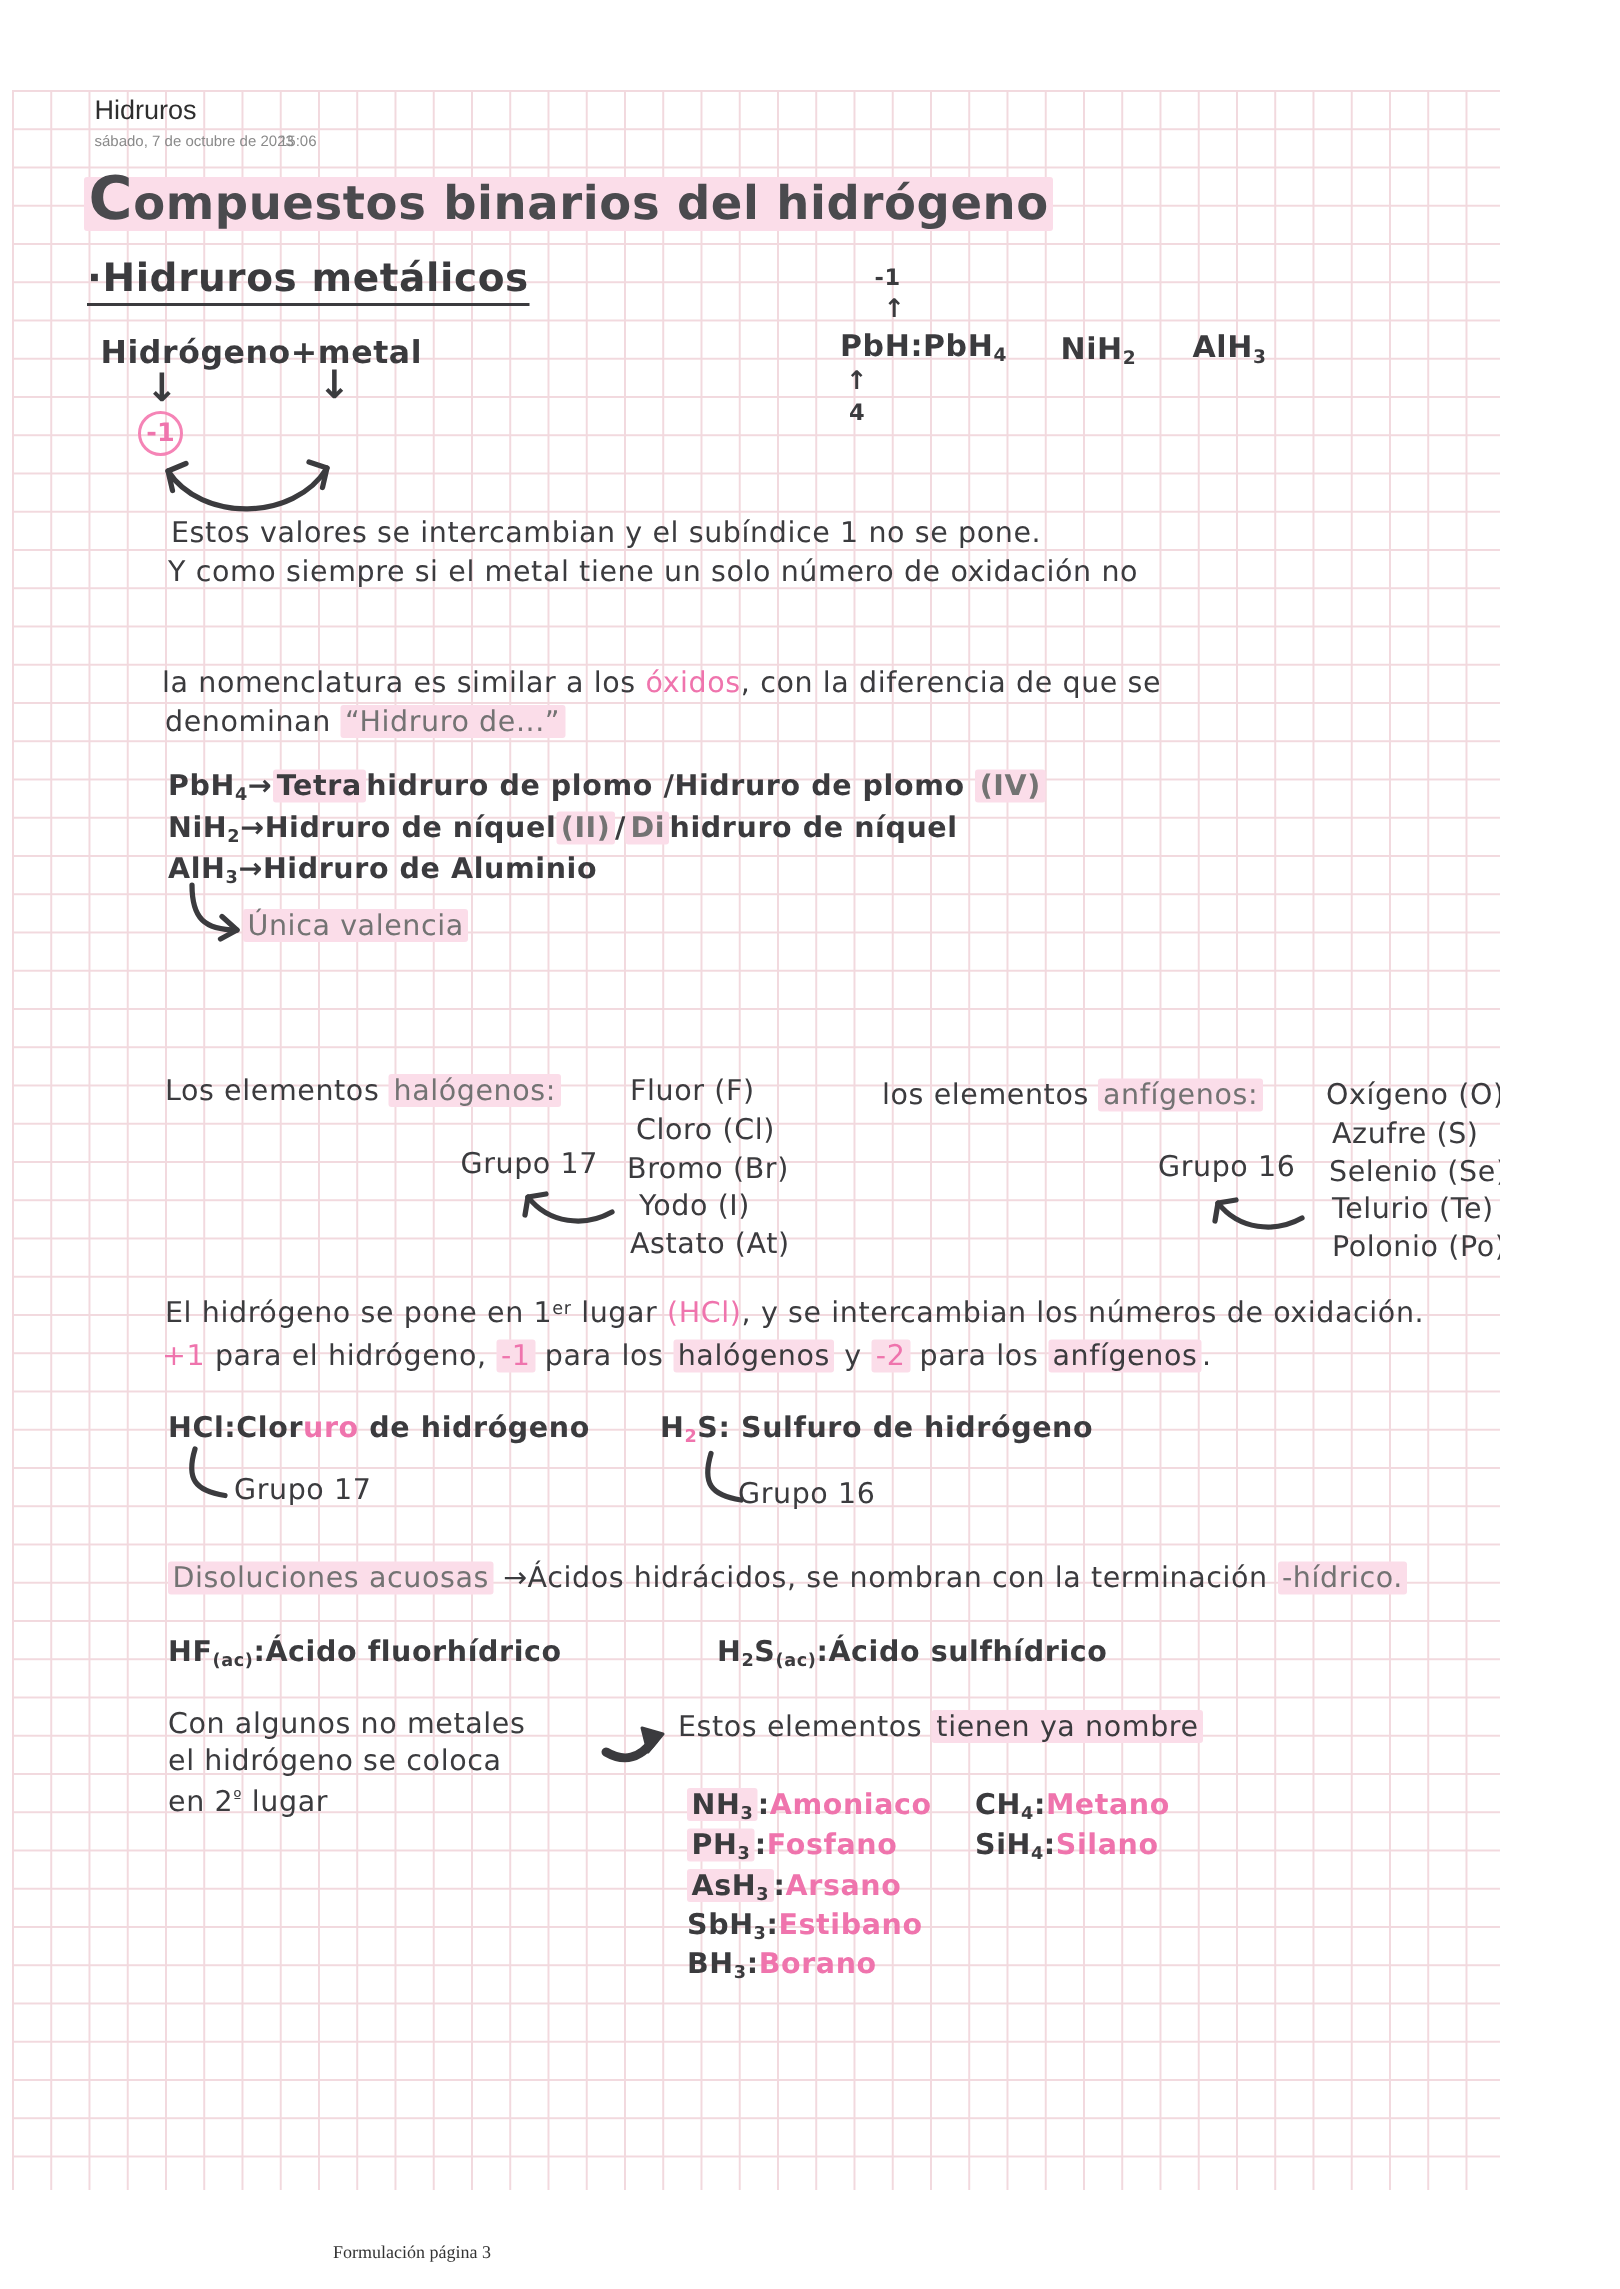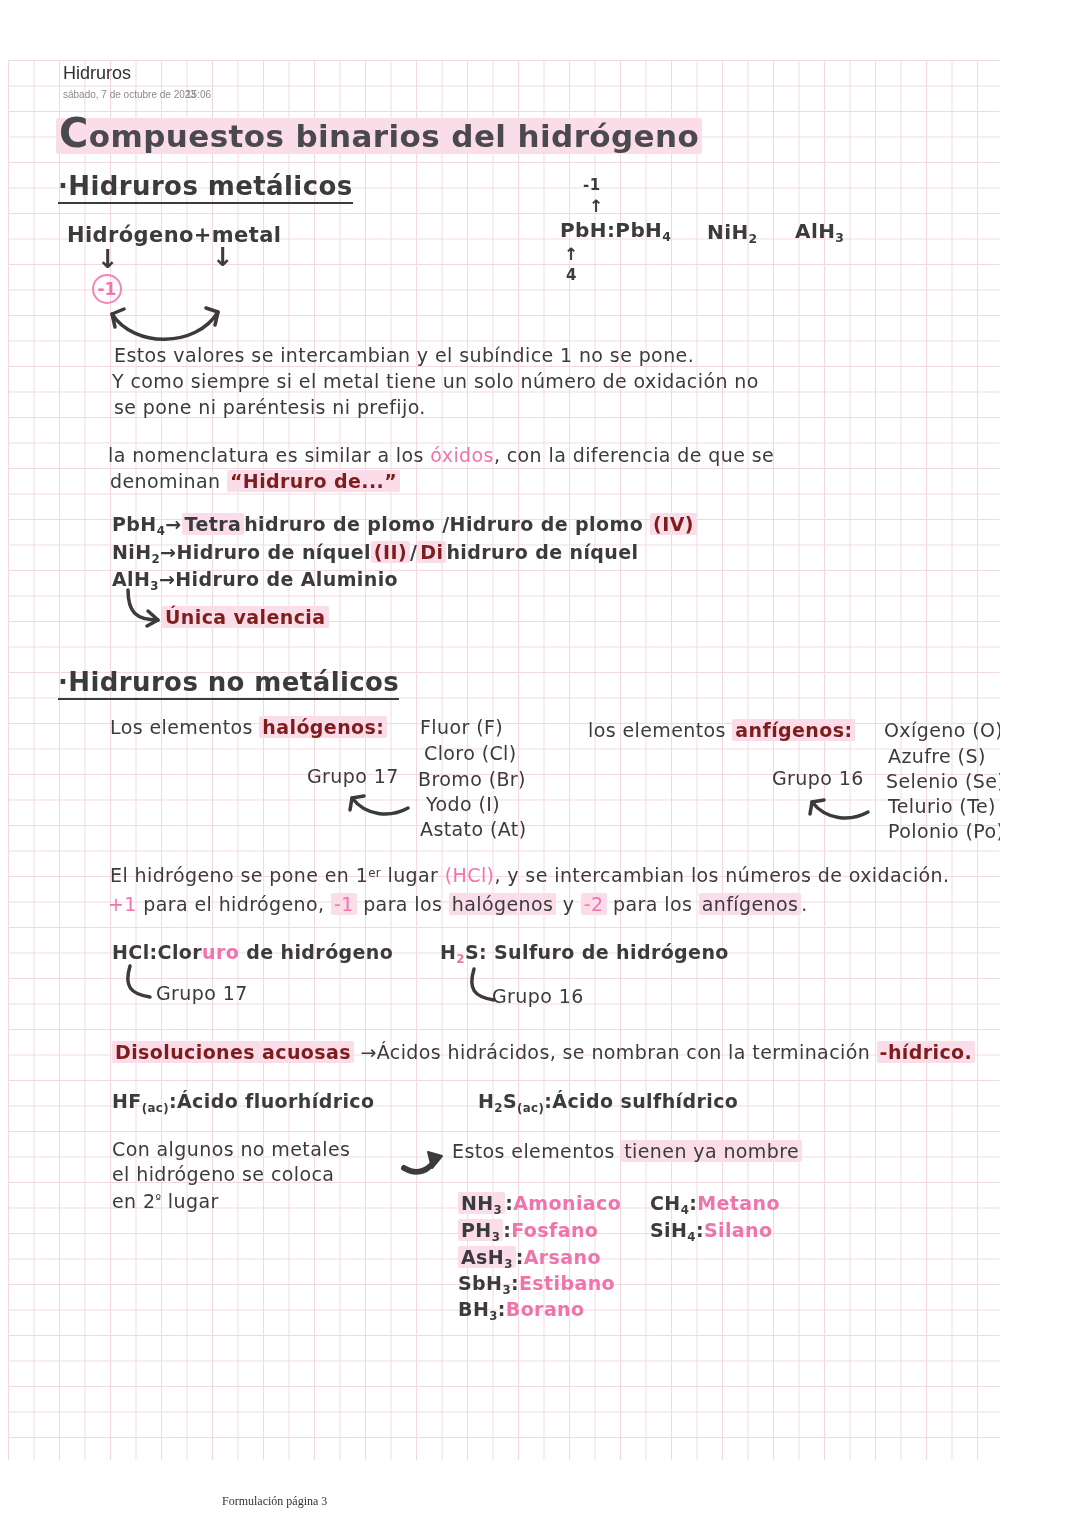--- a/index.html
+++ b/index.html
@@ -10,21 +10,21 @@
                          linear-gradient(to bottom,#f2d9de 1px,transparent 1px);
         background-size:25.5px 25.5px;}
   .abs{position:absolute;}
   .ui-title{font-family:"Liberation Sans",sans-serif;font-size:18px;color:#2e2e2e;}
   .ui-date{font-family:"Liberation Sans",sans-serif;font-size:10px;color:#8a8a8a;}
   .hw{color:#3b3b3e;font-size:19px;letter-spacing:.4px;white-space:pre;line-height:1.25;}
   .bold{font-weight:bold;}
   .big{font-size:26px;}
   .small{font-size:15px;}
   .pink{color:#ef74ad;}
-  .softpink{color:#7f1d1d;font-weight:bold;}
+  .softpink{color:#737373;}
   .hl{background:#fbdde9;border-radius:2px;padding:0 3px;}
   .underline{border-bottom:2.5px solid #3b3b3e;padding-bottom:1px;}
   .main-heading{font-size:31px;font-weight:bold;color:#4a4a4e;}
   .main-heading::first-letter{font-size:40px;}
   .circle{display:inline-block;border:2.5px solid #f584b6;color:#ef74ad;border-radius:50%;
           min-width:26px;height:26px;line-height:26px;text-align:center;font-weight:bold;font-size:17px;}
   .arrow-glyph{font-size:26px;font-weight:bold;color:#3b3b3e;}
   .arrow-glyph.sm{font-size:17px;}
   sub{font-size:.62em;vertical-align:-0.3em;}
   sup{font-size:.62em;vertical-align:.45em;}
@@ -59,36 +59,34 @@
   <div class="abs hw bold small" style="left:583px;top:176px;">-1</div>
   <div class="abs arrow-glyph sm" style="left:589px;top:196px;">↑</div>
   <div class="abs hw bold" style="left:560px;top:218px;font-size:20px;"><span>PbH</span><span>:</span><span>PbH</span><sub>4</sub></div>
   <div class="abs hw bold" style="left:707px;top:220px;font-size:20px;"><span>NiH</span><sub>2</sub></div>
   <div class="abs hw bold" style="left:795px;top:219px;font-size:20px;"><span>AlH</span><sub>3</sub></div>
   <div class="abs arrow-glyph sm" style="left:564px;top:244px;">↑</div>
   <div class="abs hw bold small" style="left:566px;top:266px;">4</div>
 
   <div class="abs hw" style="left:114px;top:344px;">Estos valores se intercambian y el subíndice 1 no se pone.</div>
   <div class="abs hw" style="left:112px;top:370px;">Y como siempre si el metal tiene un solo número de oxidación no</div>
-  <div class="abs hw" style="left:114px;top:396px;">se pone ni paréntesis ni prefijo.</div>
 
   <div class="abs hw" style="left:108px;top:444px;"><span>la nomenclatura es similar a los </span><span class="pink">óxidos</span><span>, con la diferencia de que se</span></div>
   <div class="abs hw" style="left:110px;top:470px;"><span>denominan </span><span class="hl softpink">“Hidruro de...”</span></div>
 
-  <div class="abs hw bold" style="left:96px;top:513px;padding-left:16px;"><span>PbH</span><sub>4</sub><span>→</span><span class="hl">Tetra</span><span>hidruro de plomo /Hidruro de plomo </span><span class="hl softpink">(IV)</span></div>
+  <div class="abs hw bold" style="left:112px;top:513px;"><span>PbH</span><sub>4</sub><span>→</span><span class="hl">Tetra</span><span>hidruro de plomo /Hidruro de plomo </span><span class="hl softpink">(IV)</span></div>
   <div class="abs hw bold" style="left:112px;top:541px;"><span>NiH</span><sub>2</sub><span>→</span><span>Hidruro de níquel</span><span class="hl softpink">(II)</span><span>/</span><span class="hl softpink">Di</span><span>hidruro de níquel</span></div>
   <div class="abs hw bold" style="left:112px;top:568px;"><span>AlH</span><sub>3</sub><span>→</span><span>Hidruro de Aluminio</span></div>
 
   <svg class="abs" style="left:120px;top:586px;" width="48" height="42">
     <path d="M8,4 C8,26 16,34 38,34" fill="none" stroke="#3b3b3e" stroke-width="3.5" stroke-linecap="round"></path>
     <path d="M28,25 L38,34 L27,40" fill="none" stroke="#3b3b3e" stroke-width="3.5" stroke-linecap="round" stroke-linejoin="round"></path>
   </svg>
   <div class="abs hw" style="left:162px;top:606px;"><span class="hl softpink">Única valencia</span></div>
 
-  <div class="abs hw big bold" style="left:58px;top:666px;"><span class="underline">·Hidruros no metálicos</span></div>
 
   <div class="abs hw" style="left:110px;top:716px;"><span>Los elementos </span><span class="hl softpink">halógenos:</span></div>
   <div class="abs hw" style="left:420px;top:716px;">Fluor (F)</div>
   <div class="abs hw" style="left:424px;top:742px;">Cloro (Cl)</div>
   <div class="abs hw" style="left:418px;top:768px;">Bromo (Br)</div>
   <div class="abs hw" style="left:426px;top:793px;">Yodo (I)</div>
   <div class="abs hw" style="left:420px;top:818px;">Astato (At)</div>
   <div class="abs hw" style="left:307px;top:765px;">Grupo 17</div>
   <svg class="abs" style="left:342px;top:786px;" width="72" height="34">
     <path d="M66,22 C48,32 24,30 10,12" fill="none" stroke="#3b3b3e" stroke-width="3.5" stroke-linecap="round"></path>

